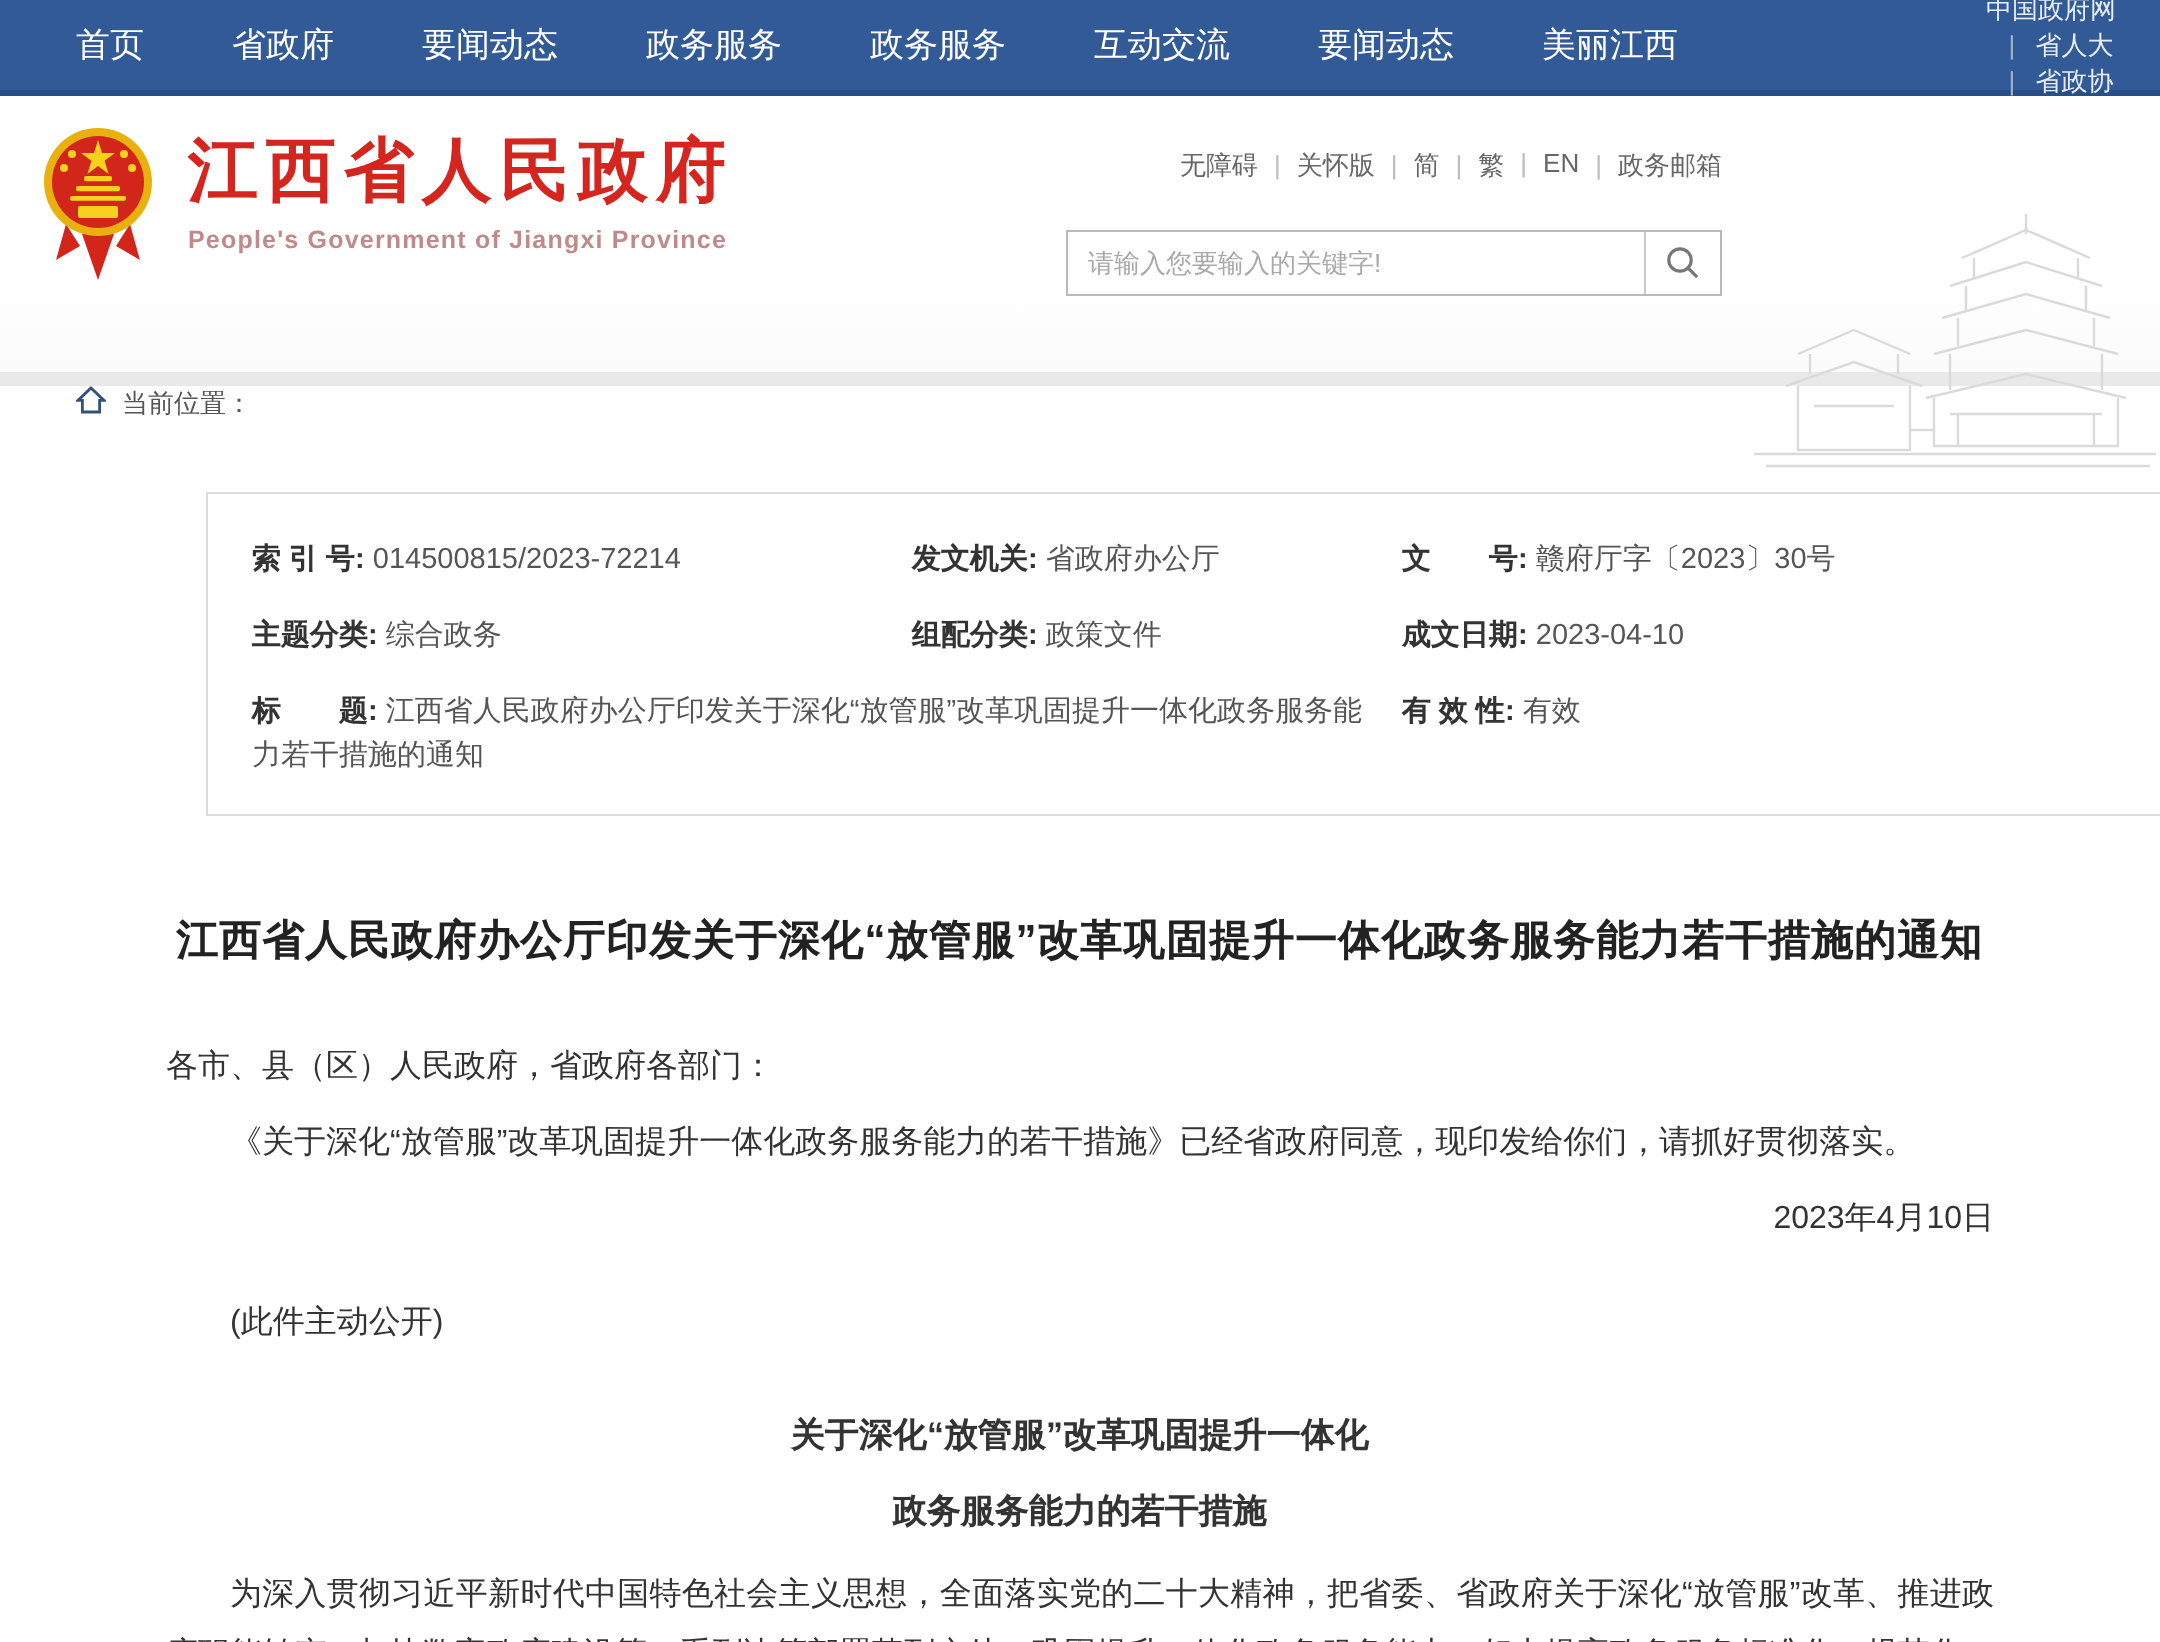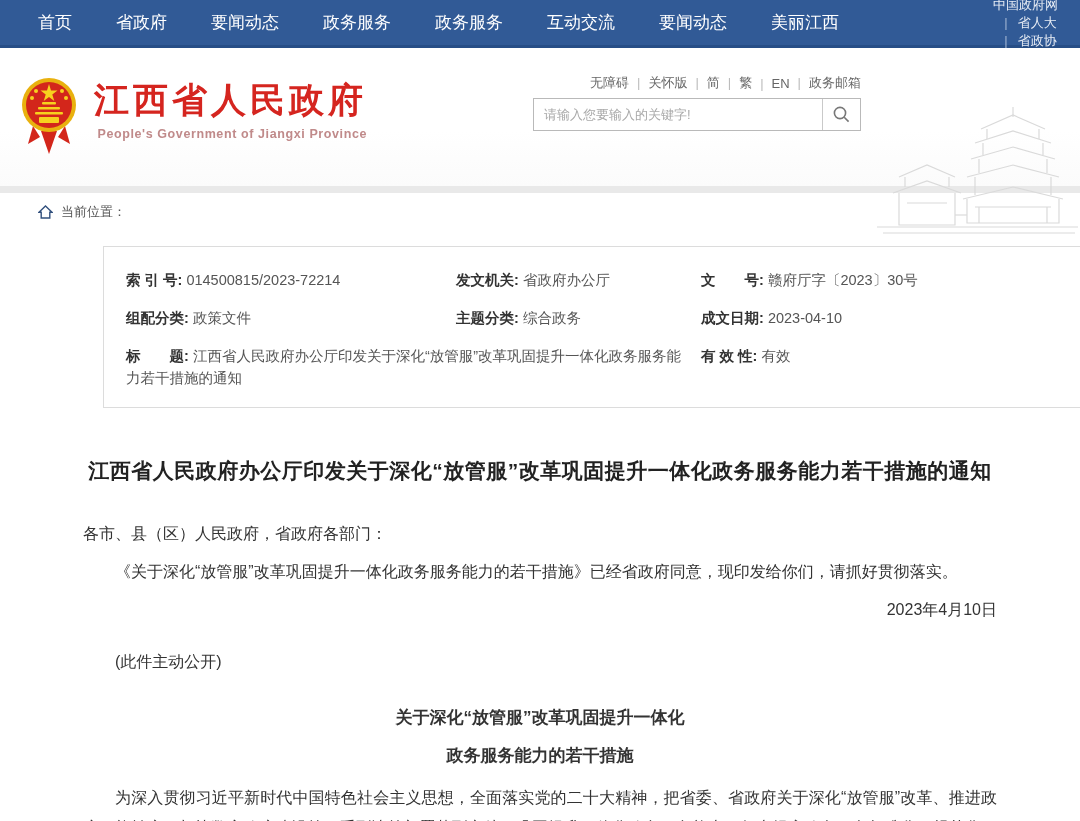--- a/index.html
+++ b/index.html
@@ -10,39 +10,39 @@
   .topbar { height:48px; background:#315a96; border-bottom:3px solid #274e86;
     display:flex; align-items:center; justify-content:space-between; padding:0 22px 0 38px; }
   .nav-left { display:flex; align-items:center; gap:44px; }
   .nav-left .nav-item { color:#fff; font-size:17px; cursor:pointer; white-space:nowrap; }
   .nav-right { display:flex; align-items:center;flex-direction:column; }
   .nav-right .gov-link { color:#e8edf5; font-size:13px; cursor:pointer; white-space:nowrap; }
   .nav-right .gov-link + .gov-link::before { content:"|"; color:#9fb3d2; margin:0 10px; }
 
   
   .site-header { position:relative; height:138px; background:linear-gradient(180deg,#ffffff 60%, #fbfbfb 100%); }
-  .logo { position:absolute; left:20px; top:28px; display:flex; align-items:flex-start; cursor:pointer;text-align:right; }
+  .logo { position:absolute; left:20px; top:14px; display:flex; align-items:flex-start; cursor:pointer; }
   .logo-text { margin-left:16px; padding-top:4px; }
   .site-name { font-size:35px; font-weight:bold; color:#d5251f; letter-spacing:4px; line-height:40px; }
   .site-name-en { font-size:12.5px; color:#c08a8a; letter-spacing:0.6px; margin-top:7px; font-weight:bold; }
   .header-right { position:absolute; left:533px; top:26px; width:328px; }
-  .utility-links { display:flex; justify-content:flex-end; margin-bottom:6px;align-items:center; }
+  .utility-links { display:flex; justify-content:flex-end; margin-bottom:23px; }
   .utility-links .util { font-size:13px; color:#666; cursor:pointer; white-space:nowrap; }
   .utility-links .util + .util::before { content:"|"; color:#bbb; margin:0 8px; }
   .search-box { display:flex; height:33px; border:1px solid #b9b9b9; background:#fff; }
   .search-box input { flex:1; border:none; outline:none; padding:0 10px; font-size:13px; color:#1d4ed8;
     font-family:inherit; }
   .search-box input::placeholder { color:#a9a9a9; }
   .search-btn { width:38px; border:none; border-left:1px solid #c9c9c9; background:#fff;
     display:flex; align-items:center; justify-content:center; cursor:pointer; }
   .pavilion { position:absolute; right:0; top:55px; }
 
   
   .gray-band { height:7px; background:#e9e9e9; }
-  .breadcrumb { height:38px; display:flex; align-items:center; padding-left:38px; font-size:13px; color:#555; background:#fff; }
+  .breadcrumb { height:38px; display:flex; align-items:flex-start; padding-left:38px; font-size:13px; color:#555; background:#fff; }
   .breadcrumb .home-icon { margin-right:8px; display:inline-flex; }
   .breadcrumb .crumb-label { margin-right:20px; color:#555; }
   .breadcrumb .crumb { color:#555; cursor:pointer; white-space:nowrap; }
   .breadcrumb .crumb + .crumb::before { content:">"; color:#888; margin:0 8px; cursor:default; }
 
   
   .meta-box { width:992px; margin:15px auto 0 103px; border:1px solid #dcdcdc; padding:22px 20px 18px 22px; }
   .meta-grid { display:grid; grid-template-columns:330px 245px 1fr; row-gap:16px; font-size:14.5px; }
   .meta-grid .cell { color:#555; line-height:22px; padding-right:14px; }
   .meta-grid .cell b { color:#333; font-weight:bold; }
@@ -169,26 +169,26 @@
       <div class="cell">
         <b>发文机关:</b>
         <span>省政府办公厅</span>
       </div>
       <div class="cell">
         <b>文　　号:</b>
         <span>赣府厅字〔2023〕30号</span>
       </div>
 
       <div class="cell">
+        <b>主题分类:</b>
+        <span>综合政务</span>
+      </div>
+      <div class="cell">
         <b>组配分类:</b>
         <span>政策文件</span>
-      </div>
-      <div class="cell">
-        <b>主题分类:</b>
-        <span>综合政务</span>
       </div>
       <div class="cell">
         <b>成文日期:</b>
         <span>2023-04-10</span>
       </div>
 
       <div class="cell span2">
         <b>标　　题:</b>
         <span>江西省人民政府办公厅印发关于深化“放管服”改革巩固提升一体化政务服务能力若干措施的通知</span>
       </div>

